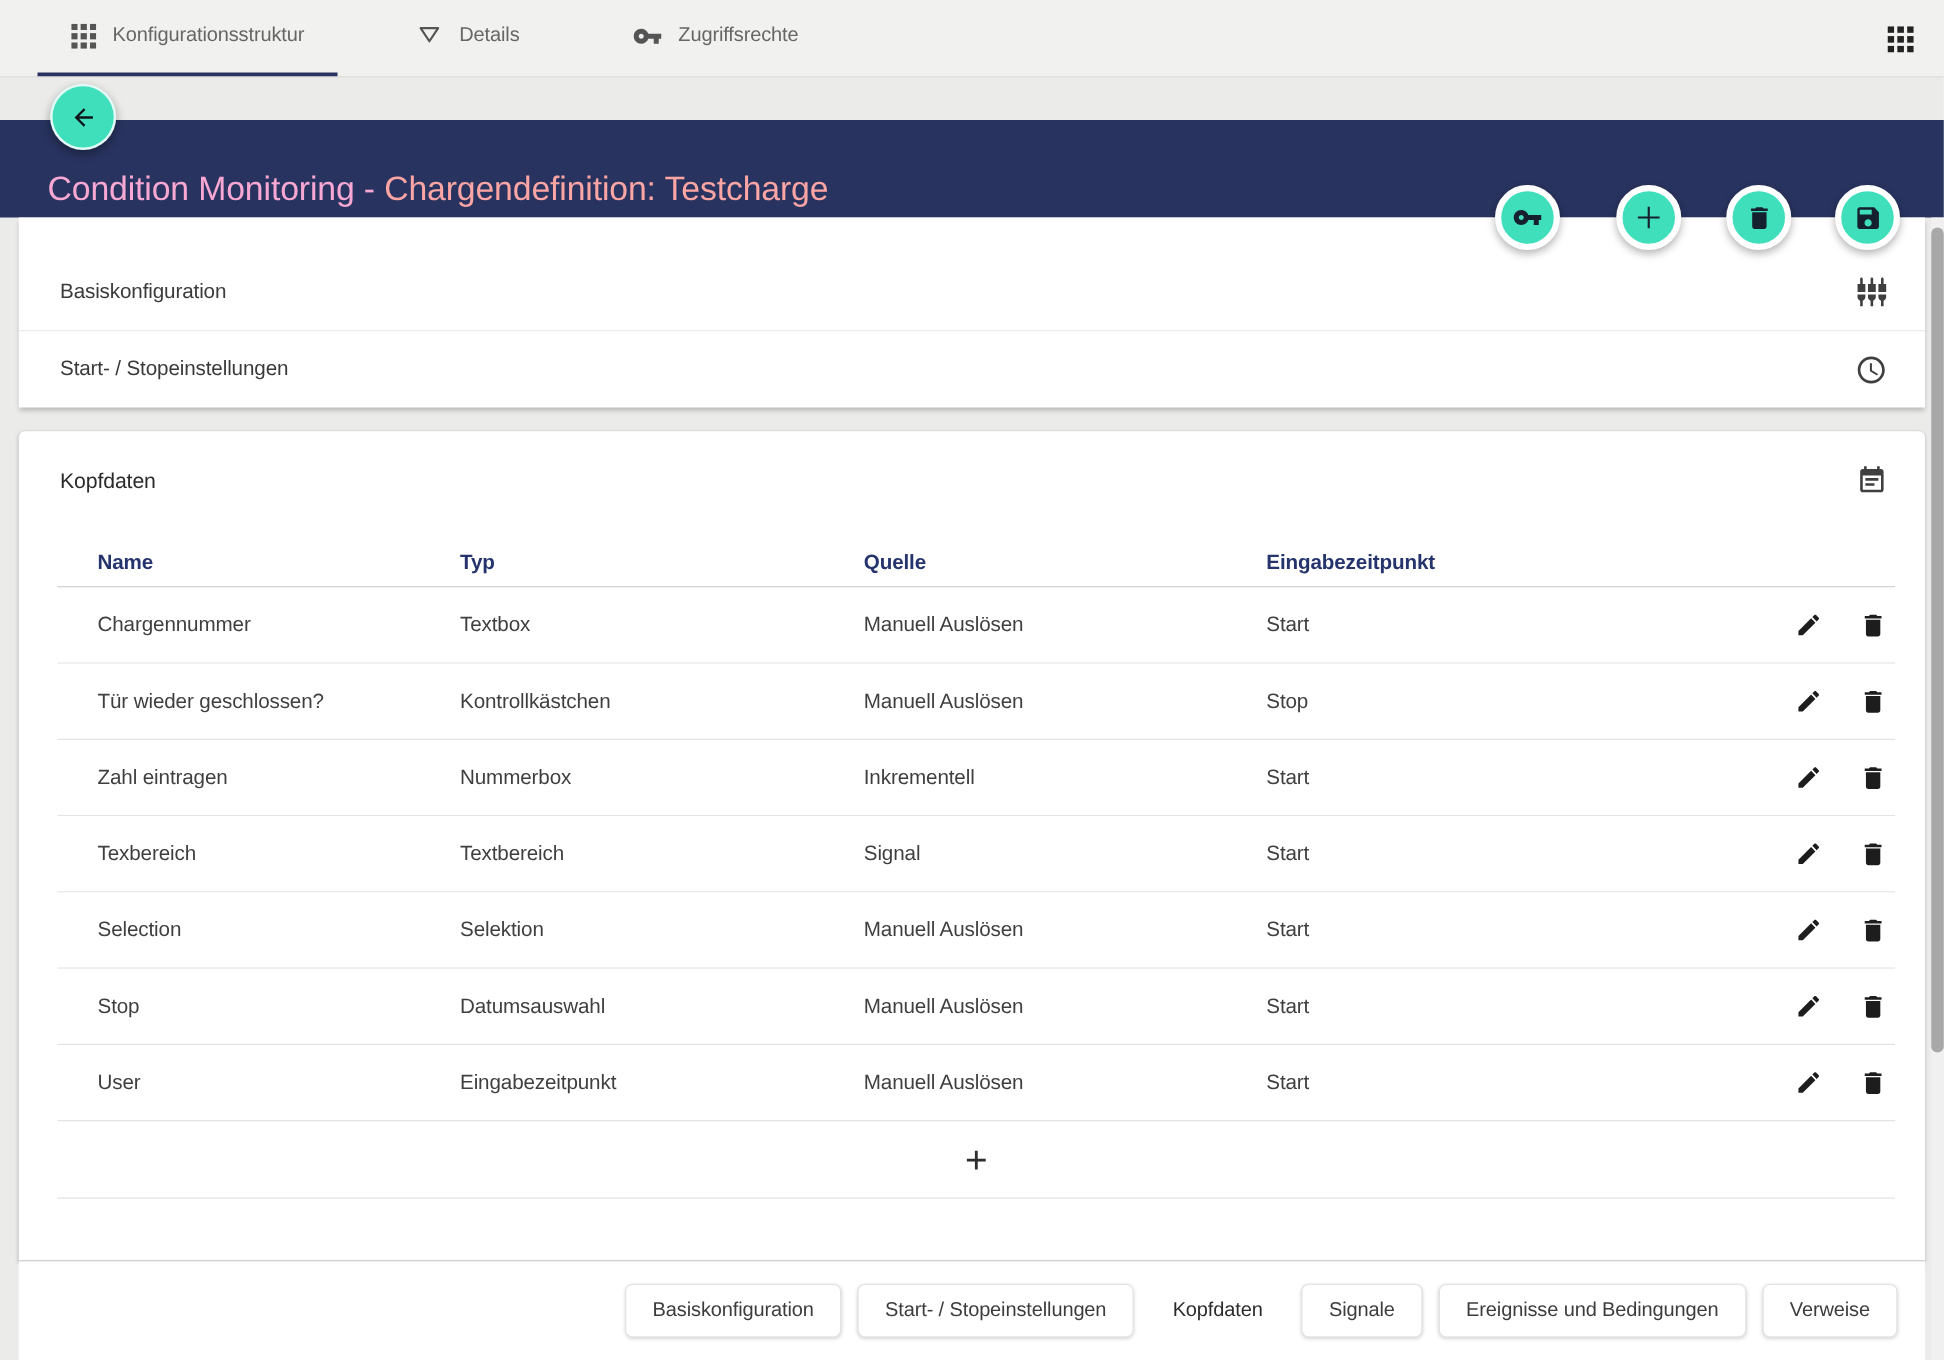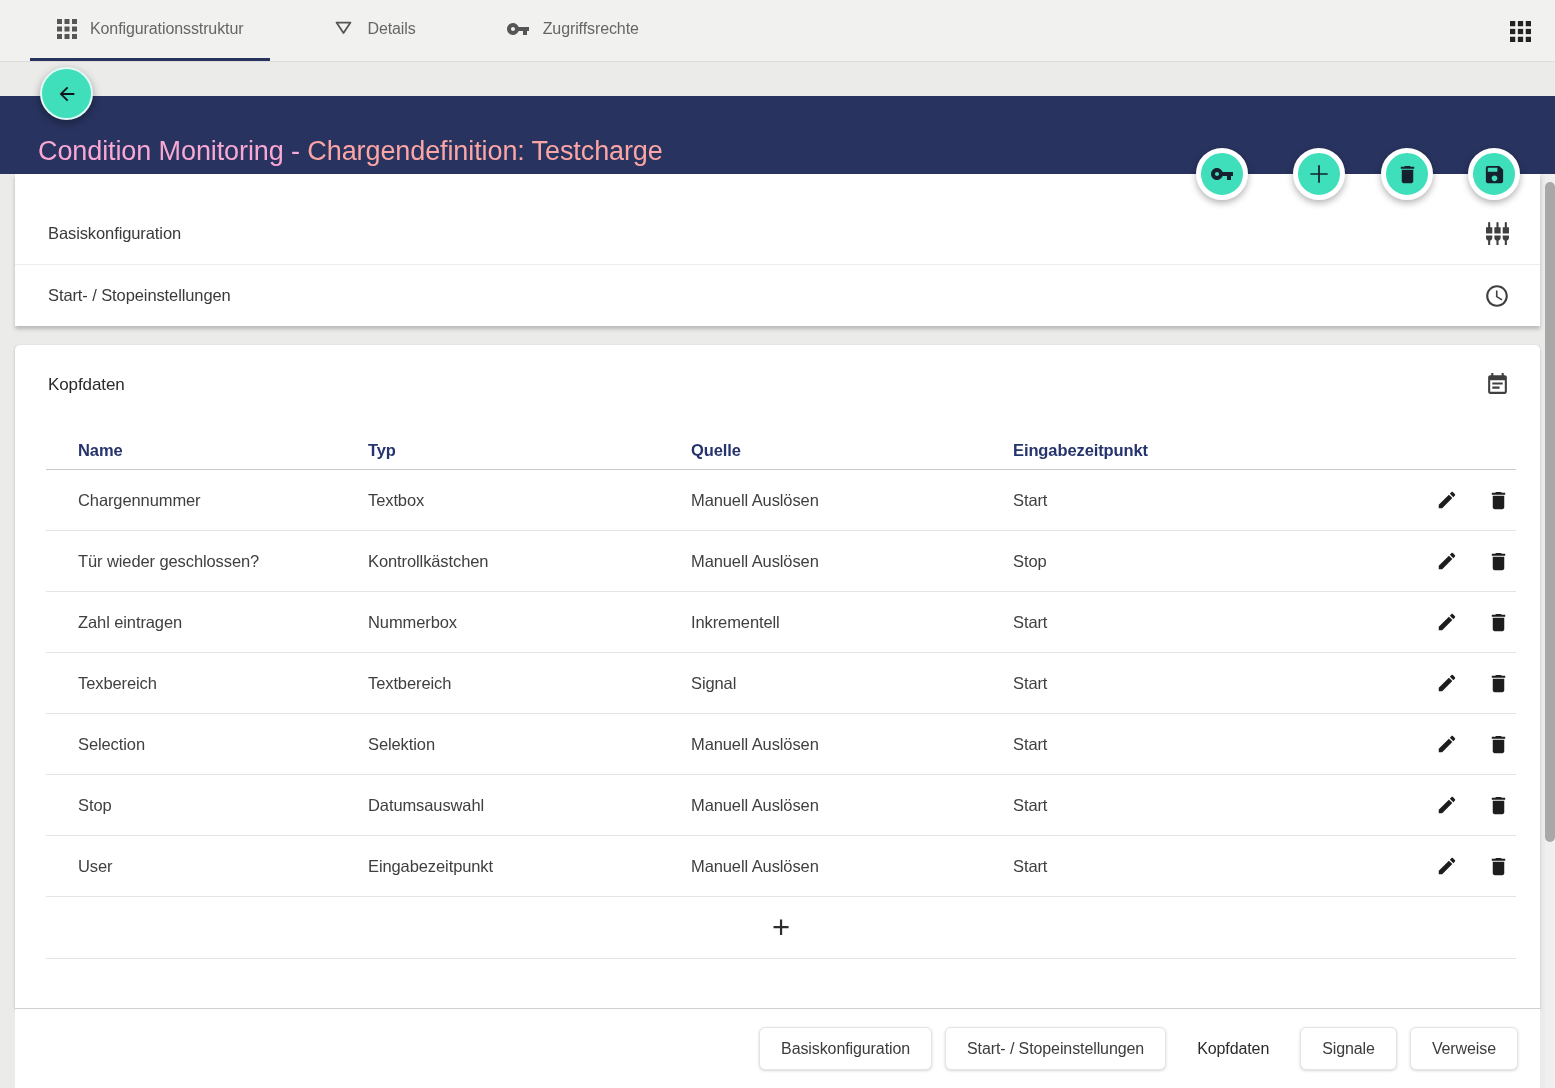--- a/index.html
+++ b/index.html
@@ -428,18 +428,19 @@
       <span>+</span>
     </div>
   </div>
 </div>
 
 <div id="footer">
     <button class="fbtn">Basiskonfiguration</button>
     <button class="fbtn">Start- / Stopeinstellungen</button>
     <button class="fbtn active">Kopfdaten</button>
     <button class="fbtn">Signale</button>
+    <button class="fbtn">Ereignisse und Bedingungen</button>
     <button class="fbtn">Verweise</button>
   </div>
 
 <div id="scrollbar-track">
   <div id="scrollbar-thumb"></div>
 </div>
 
 </body></html>

